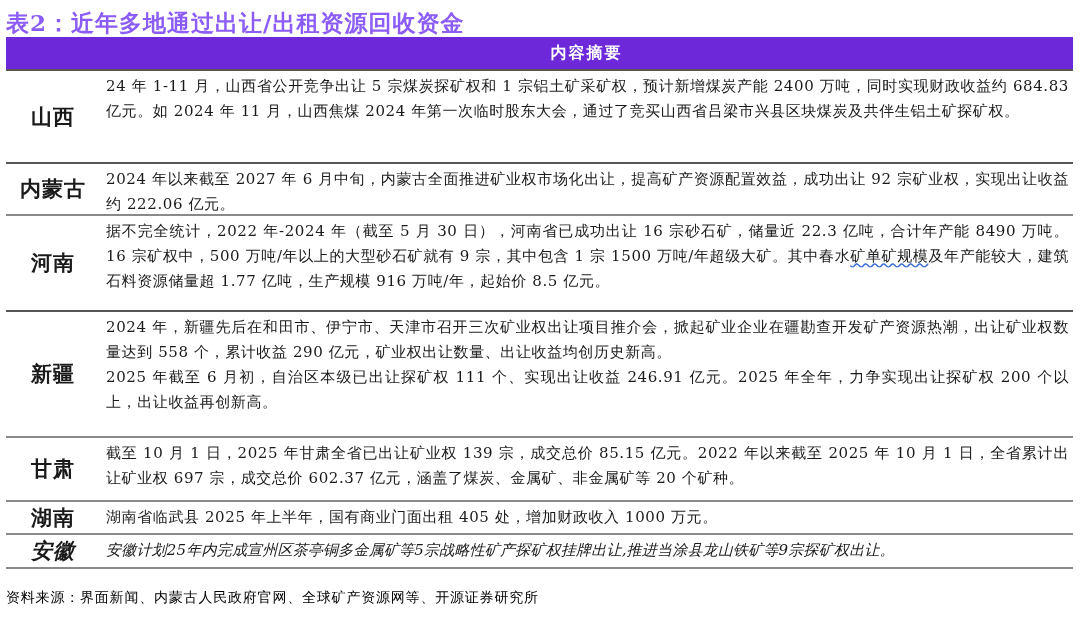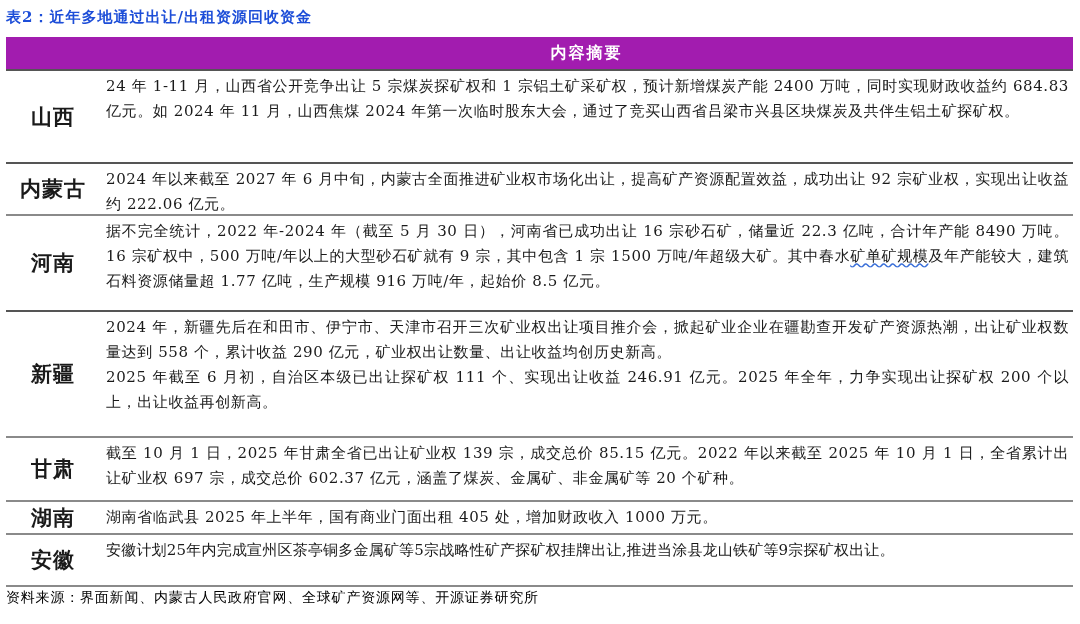--- a/index.html
+++ b/index.html
@@ -3,29 +3,29 @@
 <meta charset="utf-8">
 <style>
   html, body { margin: 0; padding: 0; background: #ffffff; }
   body {
     width: 1080px; height: 624px; overflow: hidden; position: relative;
     font-family: "DejaVu Serif", "Liberation Serif", serif;
     color: #1a1a1a;
   }
   .title {
     position: absolute; left: 6px; top: 8px;
-    font-size: 15px; font-weight: bold; color: #1d4ed8;
+    font-size: 23px; font-weight: bold; color: #8b5cf6;
     letter-spacing: 1px;
     text-align: center;
   }
   .table {
     position: absolute; left: 6px; top: 37px; width: 1067px;
   }
   .thead {
-    height: 32px; background: #a21caf;
+    height: 32px; background: #6d28d9;
     border-bottom: 2px solid #555;
     display: flex; align-items: center;
   }
   .thead .h-spacer { width: 94px; }
   .thead .h-label {
     flex: 1; text-align: center; color: #ffffff;
     font-size: 16px; font-weight: bold; letter-spacing: 2px;
   }
   .row {
     display: flex; border-bottom: 2px solid #8a8a8a; box-sizing: border-box;
@@ -99,21 +99,21 @@
     </div>
   </div>
 
   <div class="row" style="height:33px;">
     <div class="region">湖南</div>
     <div class="content">
       <p>湖南省临武县 2025 年上半年，国有商业门面出租 405 处，增加财政收入 1000 万元。</p>
     </div>
   </div>
 
-  <div class="row" style="height:52px;">
+  <div class="row" style="height:34px;font-style:italic;">
     <div class="region">安徽</div>
     <div class="content" style="letter-spacing:0.2px;">
       <p>安徽计划25年内完成宣州区茶亭铜多金属矿等5宗战略性矿产探矿权挂牌出让,推进当涂县龙山铁矿等9宗探矿权出让。</p>
     </div>
   </div>
 </div>
 
 <div class="source">资料来源：界面新闻、内蒙古人民政府官网、全球矿产资源网等、开源证券研究所</div>
 
 </body></html>

